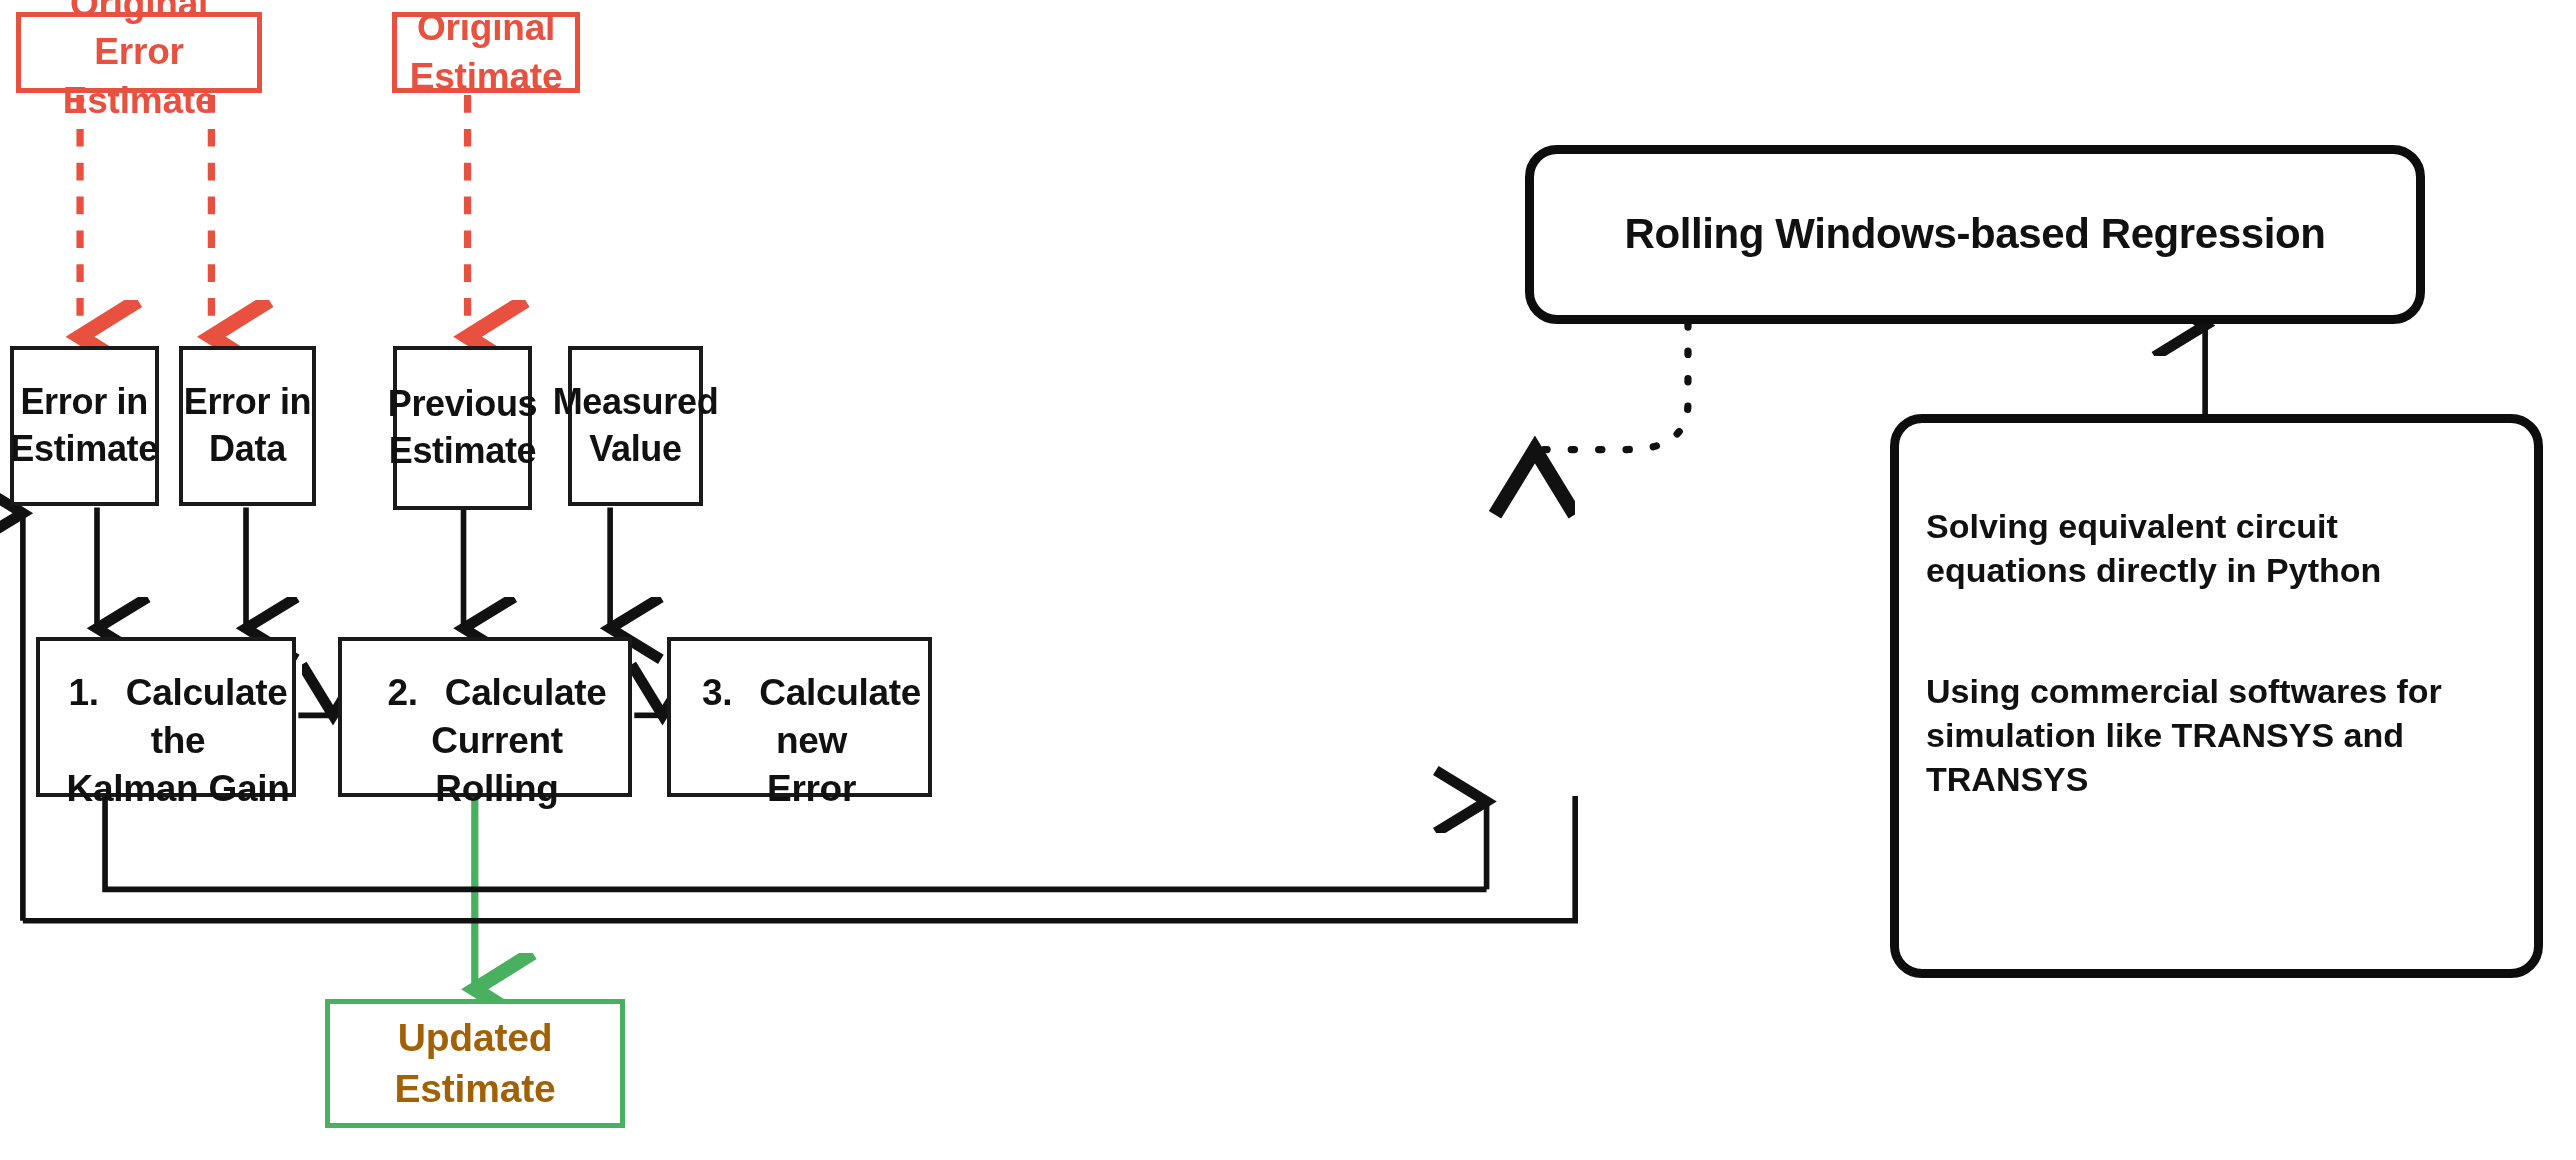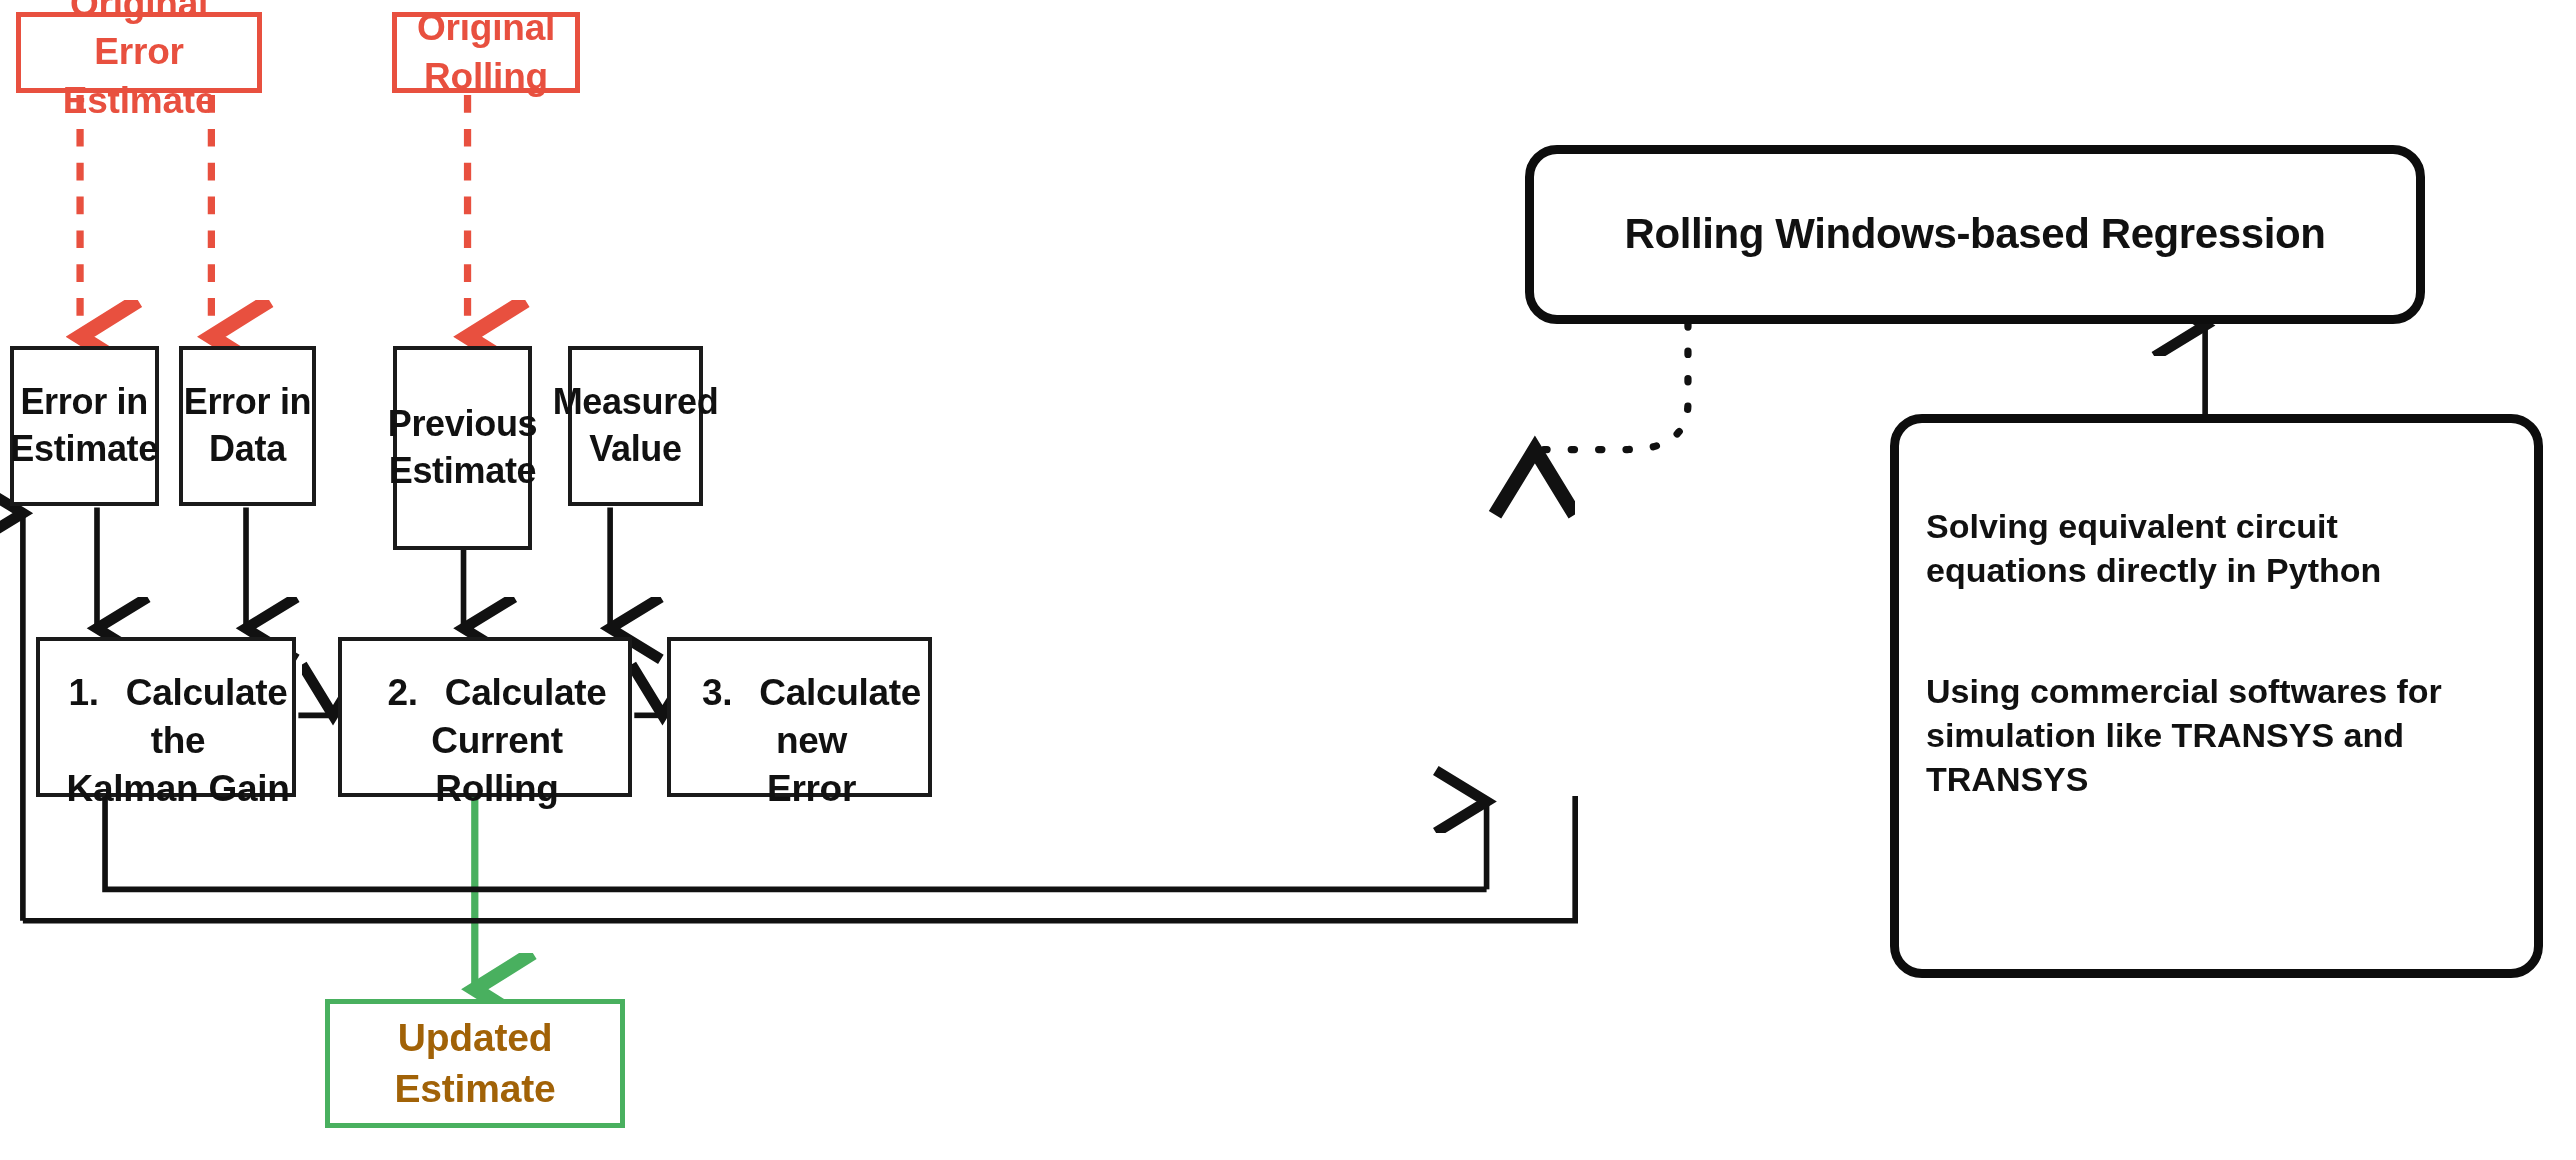--- a/index.html
+++ b/index.html
@@ -176,34 +176,34 @@
     </g>
   </svg>
 
   <div class="node src-red" style="left:16px;  top:12px;  width:246px;  height:81px;">
     <span class="lbl">Original Error
 Estimate</span>
   </div>
 
   <div class="node src-red" style="left:392px; top:12px;  width:188px;  height:81px;">
     <span class="lbl">Original
-Rolling</span>
+Estimate</span>
   </div>
 
   <div class="node rect rect-sm" style="left:9.7px;  top:346px; width:149px; height:160px;">
     <span class="lbl">Error in
 Estimate</span>
   </div>
 
   <div class="node rect rect-sm" style="left:179px; top:346px; width:137px; height:160px;">
     <span class="lbl">Error in
 Data</span>
   </div>
 
-  <div class="node rect rect-sm" style="left:393px; top:346px; width:139px; height:204px;">
+  <div class="node rect rect-sm" style="left:393px; top:346px; width:139px; height:164px;">
     <span class="lbl">Previous
 Estimate</span>
   </div>
 
   <div class="node rect rect-sm" style="left:568px; top:346px; width:135px; height:160px;">
     <span class="lbl">Measured
 Value</span>
   </div>
 
   <div class="node round-hvy round-title" style="left:1525px; top:145px; width:900px; height:179px;">

